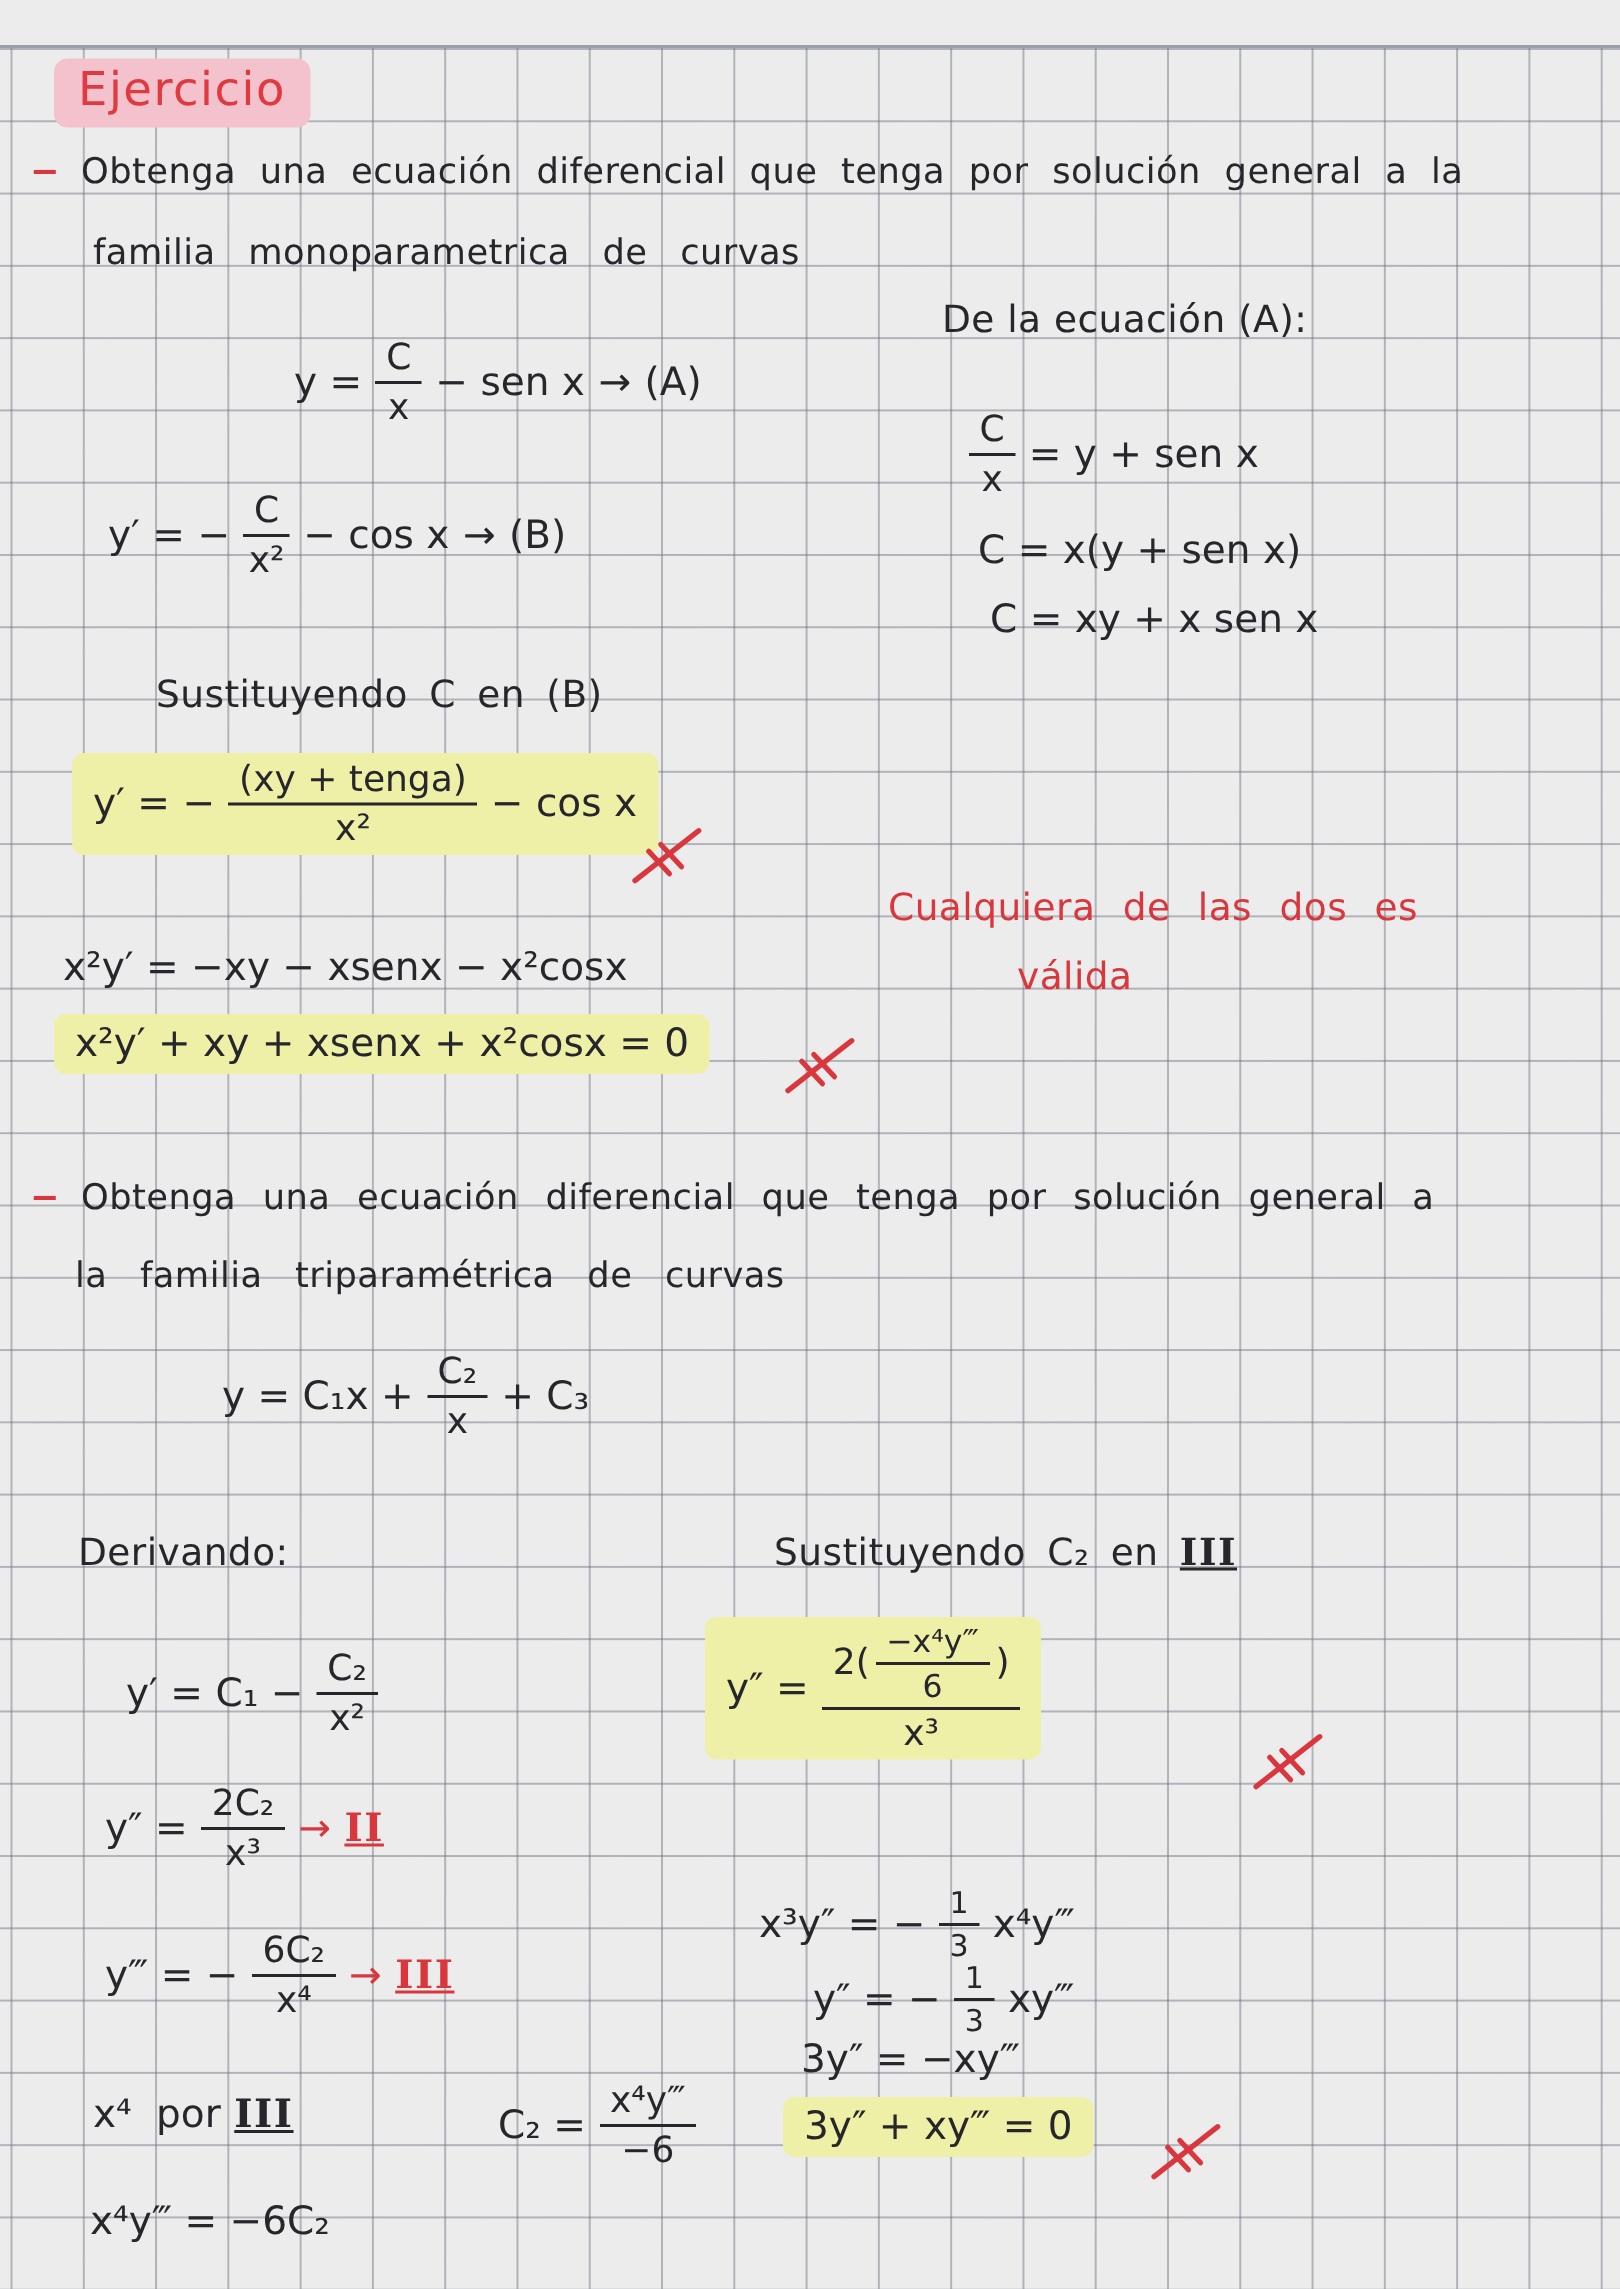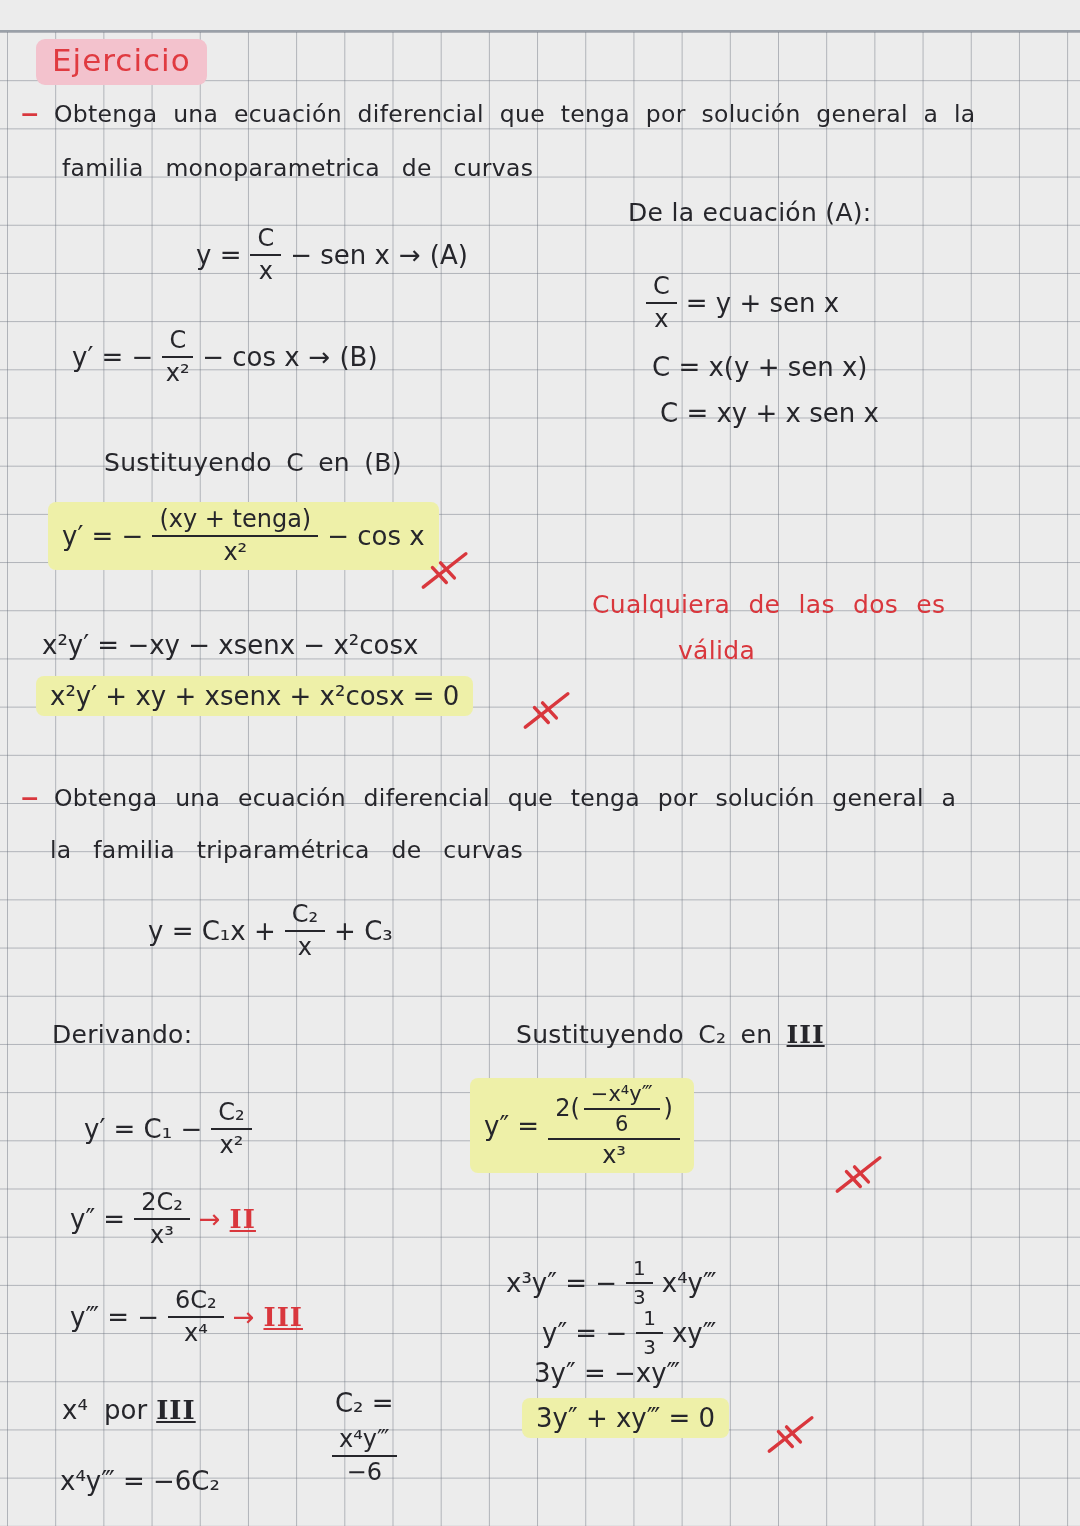--- a/index.html
+++ b/index.html
@@ -247,21 +247,21 @@
         <path d="M19 13 L31 26"></path>
   </g>
     </svg>
 </div>
 
 <div class="eq" style="left:62px;top:1395px;word-spacing:8px;">
   <span>x⁴ por</span>
   <span class="rn">III</span>
 </div>
 
-<div class="eq" style="left:332px;top:1388px;flex-direction:column;">
+<div class="eq" style="left:332px;top:1388px;">
   <span>C₂ =</span>
   <span class="frac">
     <span class="num">x⁴y‴</span>
     <span class="den">−6</span>
   </span>
 </div>
 
 <div class="eq" style="left:36px;top:1466px;margin-left:24px;">
   <span>x⁴y‴ = −6C₂</span>
 </div>

